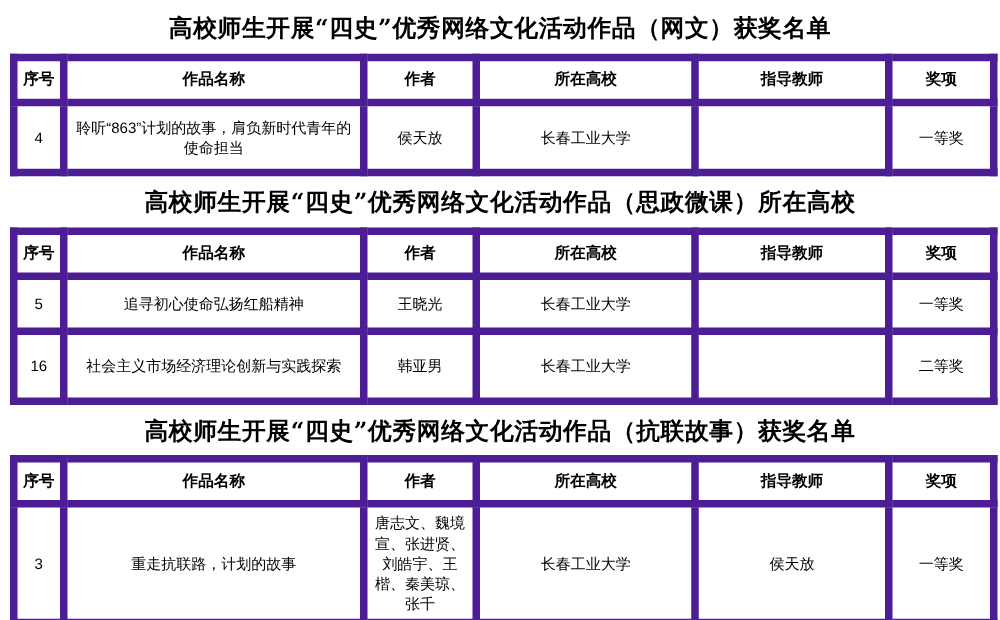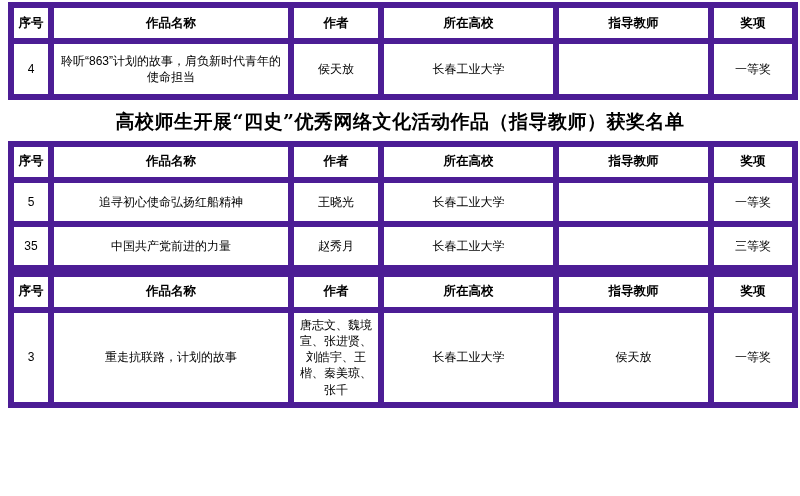--- a/index.html
+++ b/index.html
@@ -83,20 +83,21 @@
     padding-right: 6px;
   }
   .s1 { margin-top: 2px; }
 </style>
 </head>
 <body>
 
 <div class="page">
 
   <div class="section s1">
+    <div class="section-title">高校师生开展“四史”优秀网络文化活动作品（网文）获奖名单</div>
     <table class="award">
       <colgroup>
         <col class="c-no">
           <col class="c-work">
           <col class="c-author">
           <col class="c-school">
           <col class="c-teacher">
           <col class="c-award">
       </colgroup>
       <thead>
@@ -116,21 +117,21 @@
           <td>侯天放</td>
           <td>长春工业大学</td>
           <td></td>
           <td>一等奖</td>
         </tr>
       </tbody>
     </table>
   </div>
 
   <div class="section">
-    <div class="section-title">高校师生开展“四史”优秀网络文化活动作品（指导教师）获奖名单</div>
+    <div class="section-title">高校师生开展“四史”优秀网络文化活动作品（思政微课）所在高校</div>
     <table class="award">
       <colgroup>
         <col class="c-no">
           <col class="c-work">
           <col class="c-author">
           <col class="c-school">
           <col class="c-teacher">
           <col class="c-award">
       </colgroup>
       <thead>
@@ -145,33 +146,34 @@
       </thead>
       <tbody>
         <tr class="row-mid">
           <td>5</td>
           <td class="work-cell">追寻初心使命弘扬红船精神</td>
           <td>王晓光</td>
           <td>长春工业大学</td>
           <td></td>
           <td>一等奖</td>
         </tr>
-        <tr class="row-mid">
-          <td>35</td>
-          <td class="work-cell">中国共产党前进的力量</td>
-          <td>赵秀月</td>
+        <tr class="row-tall">
+          <td>16</td>
+          <td class="work-cell">社会主义市场经济理论创新与实践探索</td>
+          <td>韩亚男</td>
           <td>长春工业大学</td>
           <td></td>
-          <td>三等奖</td>
+          <td>二等奖</td>
         </tr>
       </tbody>
     </table>
   </div>
 
   <div class="section">
+    <div class="section-title">高校师生开展“四史”优秀网络文化活动作品（抗联故事）获奖名单</div>
     <table class="award">
       <colgroup>
         <col class="c-no">
           <col class="c-work">
           <col class="c-author">
           <col class="c-school">
           <col class="c-teacher">
           <col class="c-award">
       </colgroup>
       <thead>

